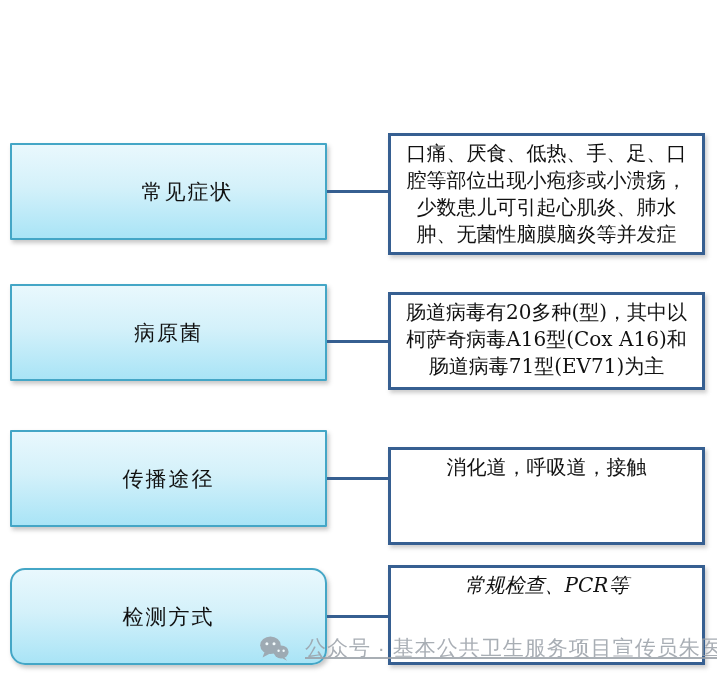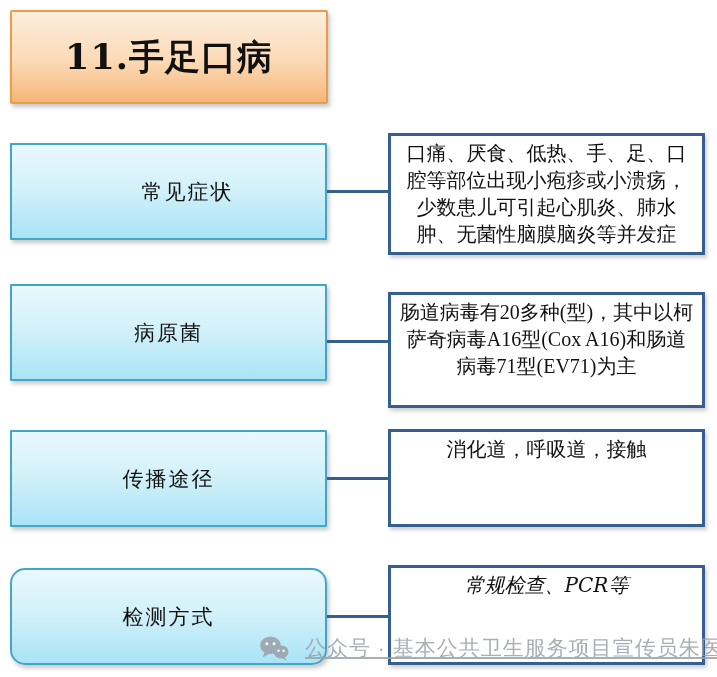--- a/index.html
+++ b/index.html
@@ -84,22 +84,22 @@
     background: var(--connector);
   }
 
   
   .r0.label-box { top: 143px; padding-left: 38px; }
   .r1.label-box { top: 284px; }
   .r2.label-box { top: 430px; }
   .r3.label-box { top: 568px; border-radius: 15px; }
 
   .r0.detail-box { top: 133px; height: 122px; }
-  .r1.detail-box { top: 292px; height: 116px; font-family: Liberation Serif, serif; }
-  .r2.detail-box { top: 429px; height: 98px; }
+  .r1.detail-box { top: 292px; height: 98px; }
+  .r2.detail-box { top: 447px; height: 98px; }
   .r3.detail-box { top: 565px; height: 100px; font-style: italic; }
 
   .r0.connector { top: 190px; }
   .r1.connector { top: 340px; }
   .r2.connector { top: 477px; }
   .r3.connector { top: 615px; }
 
   .watermark {
     position: absolute;
     left: 259px; top: 634px;
@@ -117,23 +117,20 @@
     font-size: 21px;
     letter-spacing: 1px;
   }
   .wm-icon { display: inline-flex; }
 </style>
 </head>
 <body>
 
 <div class="canvas">
 
-  <div class="title-box">
-    <span>11.手足口病</span>
-  </div>
 
   <div class="label-box r0">
     <span>常见症状</span>
   </div>
   <div class="connector r0"></div>
   <div class="detail-box r0">
     <span>口痛、厌食、低热、手、足、口腔等部位出现小疱疹或小溃疡，少数患儿可引起心肌炎、肺水肿、无菌性脑膜脑炎等并发症</span>
   </div>
 
   <div class="label-box r1">

